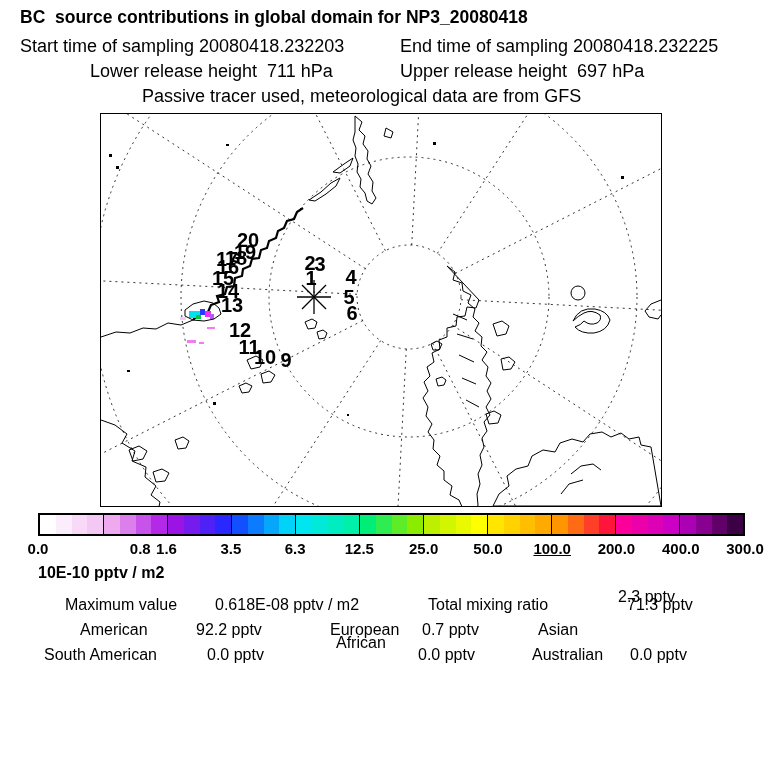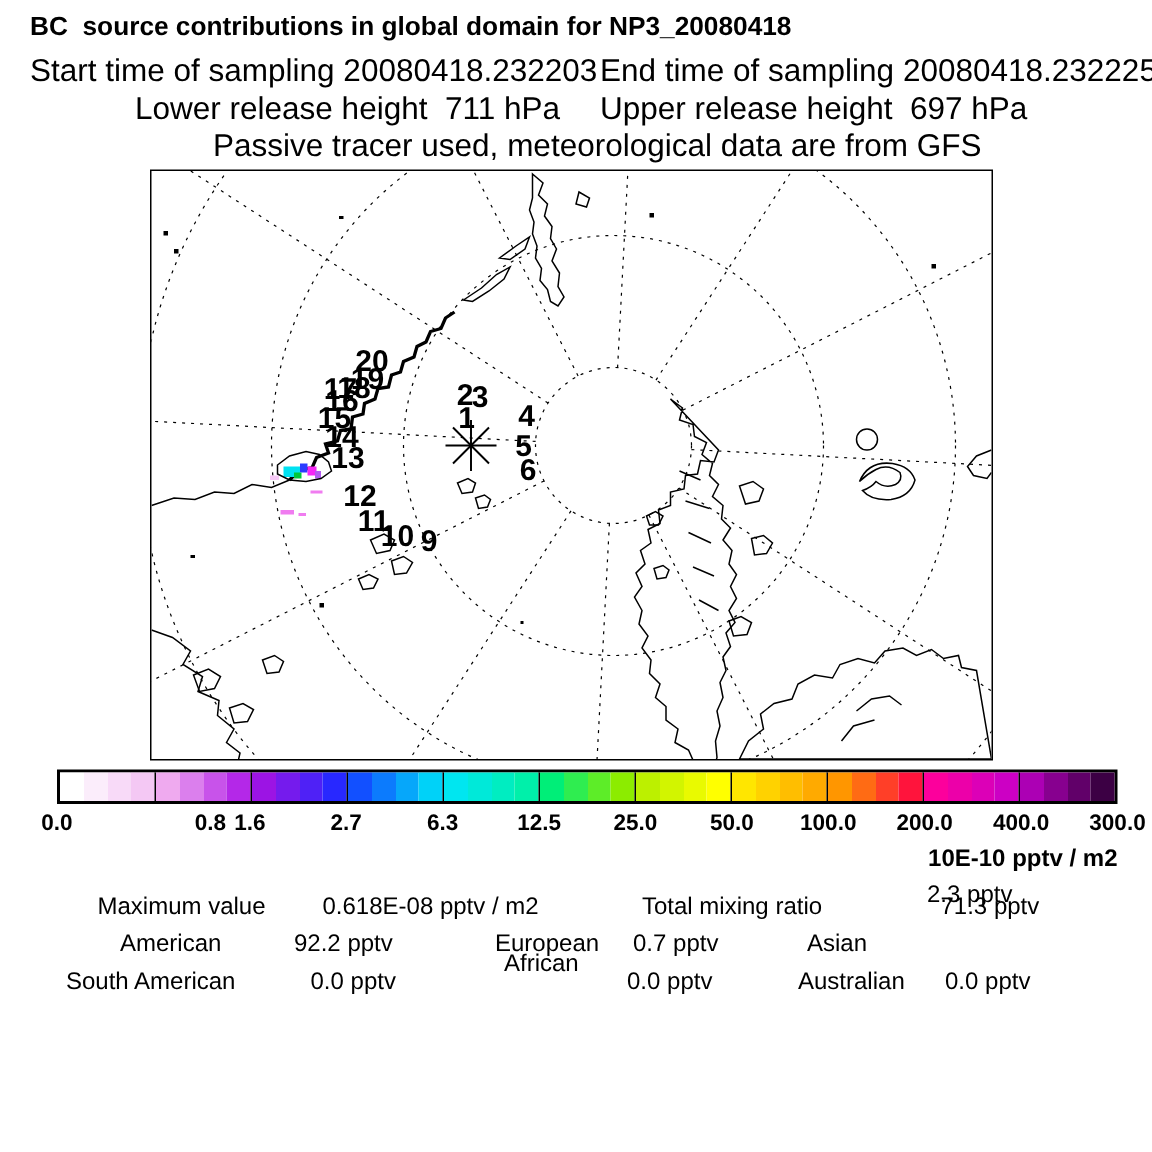--- a/index.html
+++ b/index.html
@@ -1,36 +1,36 @@
 <!DOCTYPE html>
 <html><head>
 <meta charset="utf-8">
 <style>
   html,body{margin:0;padding:0;background:#fff;}
   body{width:768px;height:768px;position:relative;overflow:hidden;
        font-family:"Liberation Sans",sans-serif;color:#000;}
   .abs{position:absolute;white-space:pre;}
   .title{font-size:17.5px;font-weight:bold;}
-  .hdr{font-size:21px;}
+  .hdr{font-size:18px;}
   .st{font-size:16px;}
   #map-svg{position:absolute;left:100px;top:113px;background:#fff;border:1px solid #000;}
   .grat{fill:none;stroke:#000;stroke-width:0.8;stroke-dasharray:2 4;}
   .coast{fill:none;stroke:#000;stroke-width:1;}
   .coast-thick{fill:none;stroke:#000;stroke-width:2.2;}
   .speck{fill:#000;stroke:none;}
   .traj-label{font-family:"Liberation Sans",sans-serif;font-size:20px;font-weight:bold;fill:#000;text-anchor:middle;}
   .star{stroke:#000;stroke-width:1.3;}
   #colorbar-bar{position:absolute;left:38px;top:513px;width:707px;height:23px;
      box-sizing:border-box;border:2px solid #000;display:flex;background:#fff;}
   .cb-seg{flex:1 1 0;display:flex;border-left:1.5px solid #000;}
   .cb-seg:first-child{border-left:none;}
   .cb-cell{flex:1 1 0;}
   #colorbar-ticks{position:absolute;left:38px;top:540px;width:707px;height:18px;}
   .cb-tick{position:absolute;transform:translateX(-50%);font-size:15px;font-weight:bold;white-space:pre;}
-  #colorbar-unit{position:absolute;left:38px;top:564px;width:707px;text-align:right;
+  #colorbar-unit{position:absolute;left:38px;top:564px;width:707px;text-align:left;
      font-size:16px;font-weight:bold;}
 </style>
 </head>
 <body>
 
 <div class="abs title" style="left:20px;top:7px">BC  source contributions in global domain for NP3_20080418</div>
 <div class="abs hdr" style="left:20px;top:36px">Start time of sampling 20080418.232203</div>
 <div class="abs hdr" style="left:400px;top:36px">End time of sampling 20080418.232225</div>
 <div class="abs hdr" style="left:90px;top:61px">Lower release height  711 hPa</div>
 <div class="abs hdr" style="left:400px;top:61px">Upper release height  697 hPa</div>
@@ -203,26 +203,26 @@
       <div class="cb-cell" style="background: rgb(172, 0, 180);"></div>
       <div class="cb-cell" style="background: rgb(135, 0, 143);"></div>
       <div class="cb-cell" style="background: rgb(97, 0, 105);"></div>
       <div class="cb-cell" style="background: rgb(60, 0, 68);"></div>
     </div>
   </div>
 <div id="colorbar-ticks">
     <span class="cb-tick" style="left: 0px;">0.0</span>
     <span class="cb-tick" style="left: 64.2727px; margin-left: 38px;">0.8</span>
     <span class="cb-tick" style="left: 128.545px;">1.6</span>
-    <span class="cb-tick" style="left: 192.818px;">2.7</span>
+    <span class="cb-tick" style="left: 192.818px;">3.5</span>
     <span class="cb-tick" style="left: 257.091px;">6.3</span>
     <span class="cb-tick" style="left: 321.364px;">12.5</span>
     <span class="cb-tick" style="left: 385.636px;">25.0</span>
     <span class="cb-tick" style="left: 449.909px;">50.0</span>
-    <span class="cb-tick" style="left: 514.182px;">100.0</span>
+    <span class="cb-tick" style="left: 514.182px; text-decoration: underline;">100.0</span>
     <span class="cb-tick" style="left: 578.455px;">200.0</span>
     <span class="cb-tick" style="left: 642.727px;">400.0</span>
     <span class="cb-tick" style="left: 707px;">300.0</span>
   </div>
 <div id="colorbar-unit">10E-10 pptv / m2</div>
 
 <div>
   <span class="abs st" style="left:65px;top:596px">Maximum value</span>
   <span class="abs st" style="left:215px;top:596px">0.618E-08 pptv / m2</span>
   <span class="abs st" style="left:428px;top:596px">Total mixing ratio</span>

